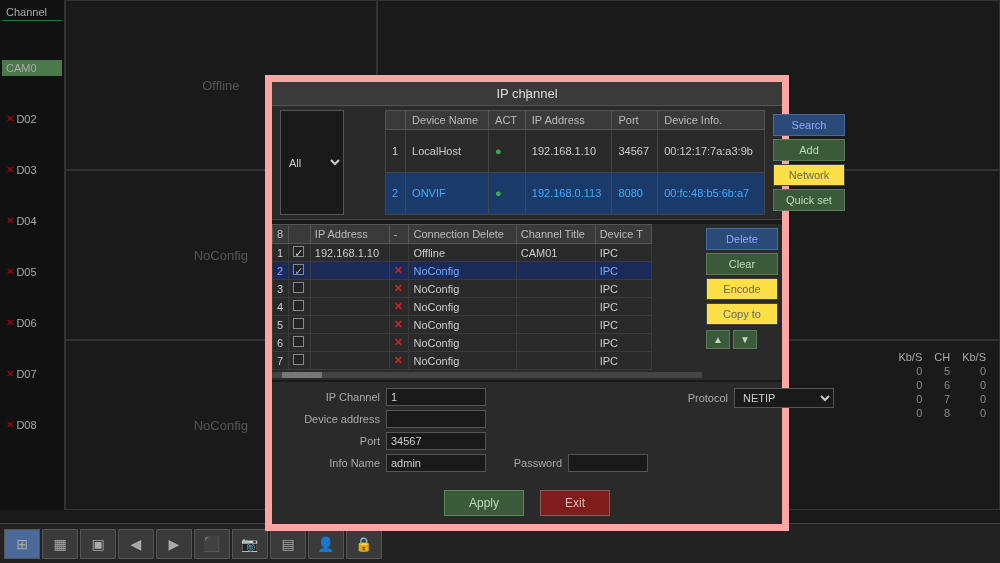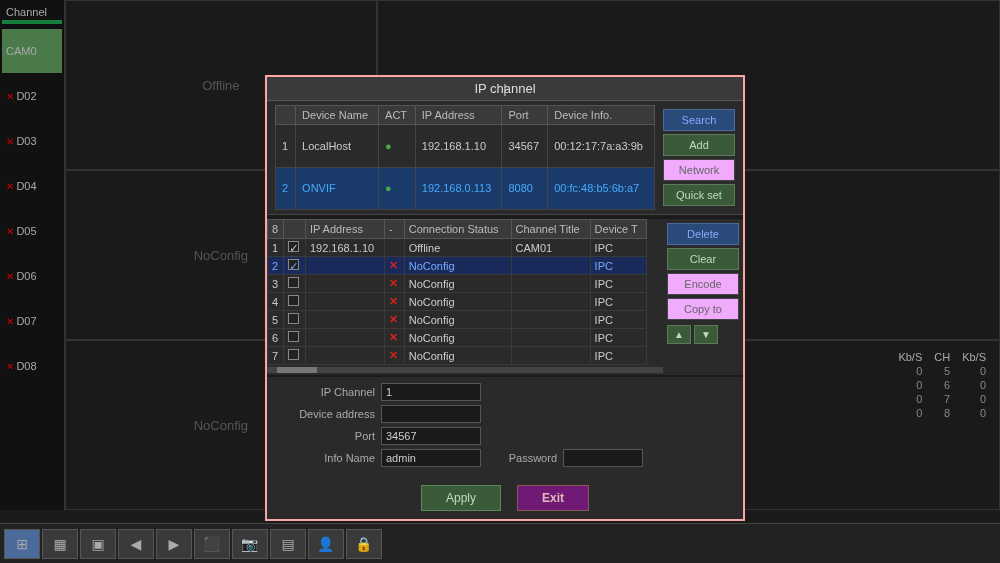--- a/index.html
+++ b/index.html
@@ -43,29 +43,30 @@
       border-right: 1px solid #333;
       display: flex;
       flex-direction: column;
       padding: 4px 2px;
       gap: 1px;
     }
     .sidebar-title {
       color: #aaa;
       font-size: 11px;
       padding: 2px 4px;
-      border-bottom: 4px solid #15803d;
+      border-bottom: 1px solid #15803d;
       margin-bottom: 4px;
     }
     .sidebar-item {
       display: flex;
-      align-items: center;
-      padding: 16px 4px;
+      align-items: flex-start;
+      padding: 2px 4px;
       font-size: 11px;
       cursor: pointer;
+      margin-top: 34px;
     }
     .sidebar-item.active {
       background: #4a7a4a;
       color: #7fff7f;
     }
     .sidebar-item .x-icon {
       color: #cc0000;
       margin-right: 2px;
       font-size: 10px;
     }
@@ -115,23 +116,23 @@
       position: absolute;
       color: #555;
       font-size: 13px;
     }
 
     
     .dialog {
       position: absolute;
       top: 75px;
       left: 265px;
-      width: 480px;
+      width: 524px;
       background: #2a2a2a;
-      border: 2px solid #fca5a5;
+      border: 7px solid #fca5a5;
       z-index: 100;
     }
     .dialog-title {
       background: #3a3a3a;
       text-align: center;
       color: #ddd;
       padding: 4px;
       font-size: 13px;
       border-bottom: 1px solid #555;
       position: relative;
@@ -159,20 +160,21 @@
       color: #ccc;
       padding: 2px 4px;
       font-size: 11px;
       width: 80px;
     }
     .device-table {
       flex: 1;
       border-collapse: collapse;
       font-size: 11px;
       width: 380px;
+      margin-left: 37px;
     }
     .device-table th {
       background: #3a3a3a;
       color: #bbb;
       padding: 3px 6px;
       border: 1px solid #555;
       text-align: left;
       font-weight: normal;
     }
     .device-table td {
@@ -196,21 +198,21 @@
     .btn {
       background: #3a5a3a;
       border: 1px solid #5a7a5a;
       color: #bdb;
       padding: 4px 8px;
       font-size: 11px;
       cursor: pointer;
       text-align: center;
     }
     .btn.disabled {
-      background: #f0abfc;
+      background: #fde047;
       border-color: #444;
       color: #666;
       cursor: default;
     }
     .btn.blue {
       background: #2a4a7a;
       border-color: #4a6a9a;
       color: #8af;
     }
     .btn.arrow {
@@ -316,24 +318,23 @@
     }
     .dialog-btn {
       background: #3a5a3a;
       border: 1px solid #5a8a5a;
       color: #bdb;
       padding: 5px 24px;
       font-size: 12px;
       cursor: pointer;
     }
     .dialog-btn.exit {
-      background: #701a75;
+      background: #7f1d1d;
       border-color: #8a5a5a;
       color: #dbb;
-      font-weight: bold;
     }
 
     
     .taskbar {
       position: absolute;
       bottom: 0;
       left: 0;
       width: 1000px;
       height: 40px;
       background: #222;
@@ -447,20 +448,25 @@
 
   <div class="cell cell-bot-mid"></div>
 
   <div class="cell cell-bot-right"></div>
 </div>
 
 <div class="dialog">
   <div class="dialog-title">IP channel</div>
 
   <div class="search-panel">
+    <select class="search-dropdown">
+      <option>All</option>
+      <option>ONVIF</option>
+      <option>IPC</option>
+    </select>
 
     <div style="display:flex; flex:1; gap:4px;">
       <table class="device-table">
         <thead>
           <tr>
             <th></th>
             <th>Device Name</th>
             <th>ACT</th>
             <th>IP Address</th>
             <th>Port</th>
@@ -497,21 +503,21 @@
 
   <div class="channel-table-container" style="display:flex;">
     <div style="flex:1; display:flex; flex-direction:column;">
       <table class="channel-table">
         <thead>
           <tr>
             <th>8</th>
             <th></th>
             <th>IP Address</th>
             <th>-</th>
-            <th>Connection Status</th>
+            <th>Connection Delete</th>
             <th>Channel Title</th>
             <th>Device T</th>
           </tr>
         </thead>
         <tbody id="channel-tbody">
         <tr>
       <td>1</td>
       <td><span class="check-box">✓</span></td>
       <td>192.168.1.10</td>
       <td></td>
@@ -606,20 +612,29 @@
           <span class="form-label">Port</span>
           <input class="form-input" type="text" value="34567" style="">
         </div>
         <div class="form-row">
           <span class="form-label">Info Name</span>
           <input class="form-input" type="text" value="admin" style="">
           <span class="form-label" style="width:70px;">Password</span>
           <input class="form-input" type="password" value="" style="width: 80px;">
         </div>
       </div>
+      <div style="padding-top:0;">
+        <div class="form-row">
+          <span class="form-label" style="width:60px;">Protocol</span>
+          <select class="form-select">
+            <option>NETIP</option>
+            <option>ONVIF</option>
+          </select>
+        </div>
+      </div>
     </div>
   </div>
 
   <div class="dialog-buttons">
     <button class="dialog-btn">Apply</button>
     <button class="dialog-btn exit">Exit</button>
   </div>
 </div>
 
 <div class="kbs-table">

